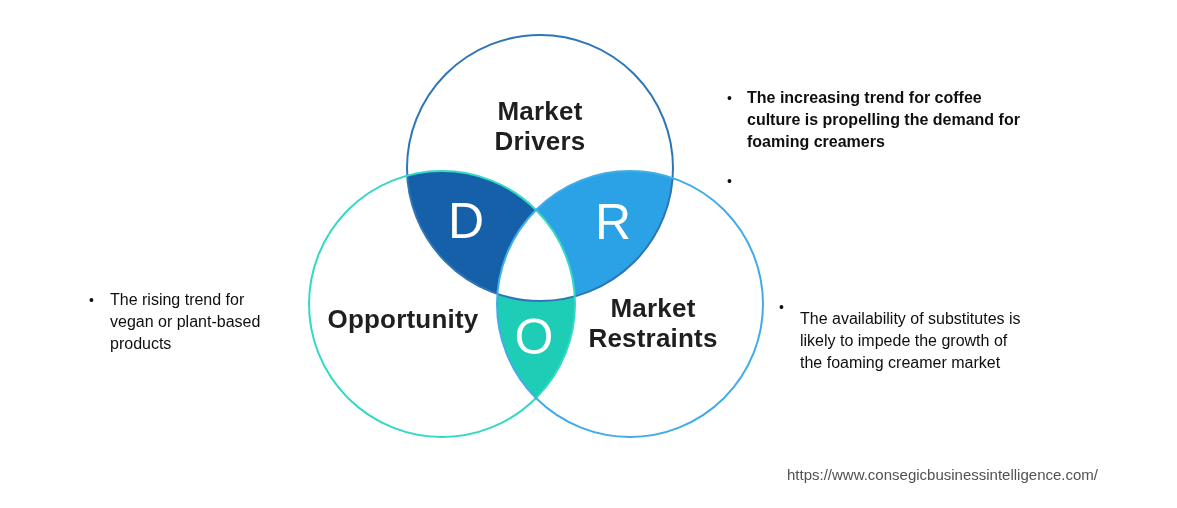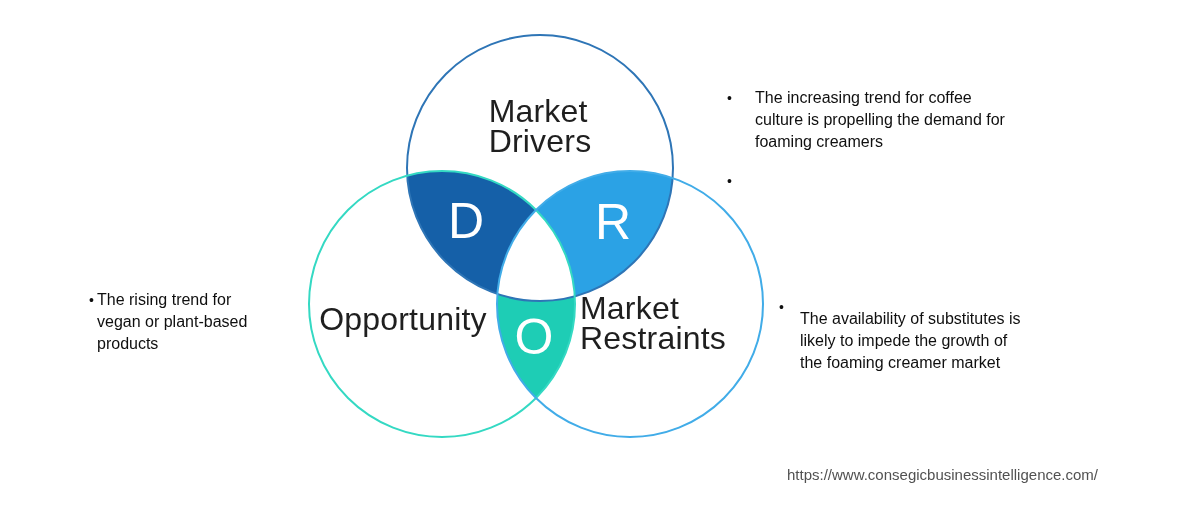--- a/index.html
+++ b/index.html
@@ -19,24 +19,26 @@
     position: absolute;
     left: 0;
     top: 0;
   }
   .overlay {
     position: absolute;
     white-space: pre-line;
   }
   .circle-label {
     transform: translateX(-50%);
-    font-size: 32px;
+    text-align: center;
+    font-size: 26px;
     line-height: 30px;
     color: #1f1f1f;
     letter-spacing: 0.2px;
+    font-weight: bold;
   }
   .lens-letter {
     transform: translate(-50%, -50%);
     font-size: 50px;
     line-height: 50px;
     color: #ffffff;
   }
   .bullet-list {
     display: flex;
     flex-direction: column;
@@ -51,25 +53,25 @@
     line-height: 22px;
     color: #0f0f0f;
   }
   .bullet-text {
     font-size: 16px;
     line-height: 22px;
     color: #0f0f0f;
     white-space: pre-line;
   }
   .list-drivers { left: 727px; top: 87px; width: 340px; }
-  .list-drivers .bullet-text { margin-left: 20px; }
+  .list-drivers .bullet-text { margin-left: 12px; font-weight: bold; }
   .list-drivers .bullet-item + .bullet-item { margin-top: 17px; }
 
   .list-opportunity { left: 89px; top: 289px; width: 220px; }
-  .list-opportunity .bullet-text { }
+  .list-opportunity .bullet-text { margin-left: 13px; }
 
   .list-restraints { left: 779px; top: 296px; width: 300px; }
   .list-restraints .bullet-text { margin-left: 13px; margin-top: 12px; }
 
   .footer-url {
     left: 787px;
     top: 466px;
     font-size: 15px;
     line-height: 18px;
     color: #515151;

